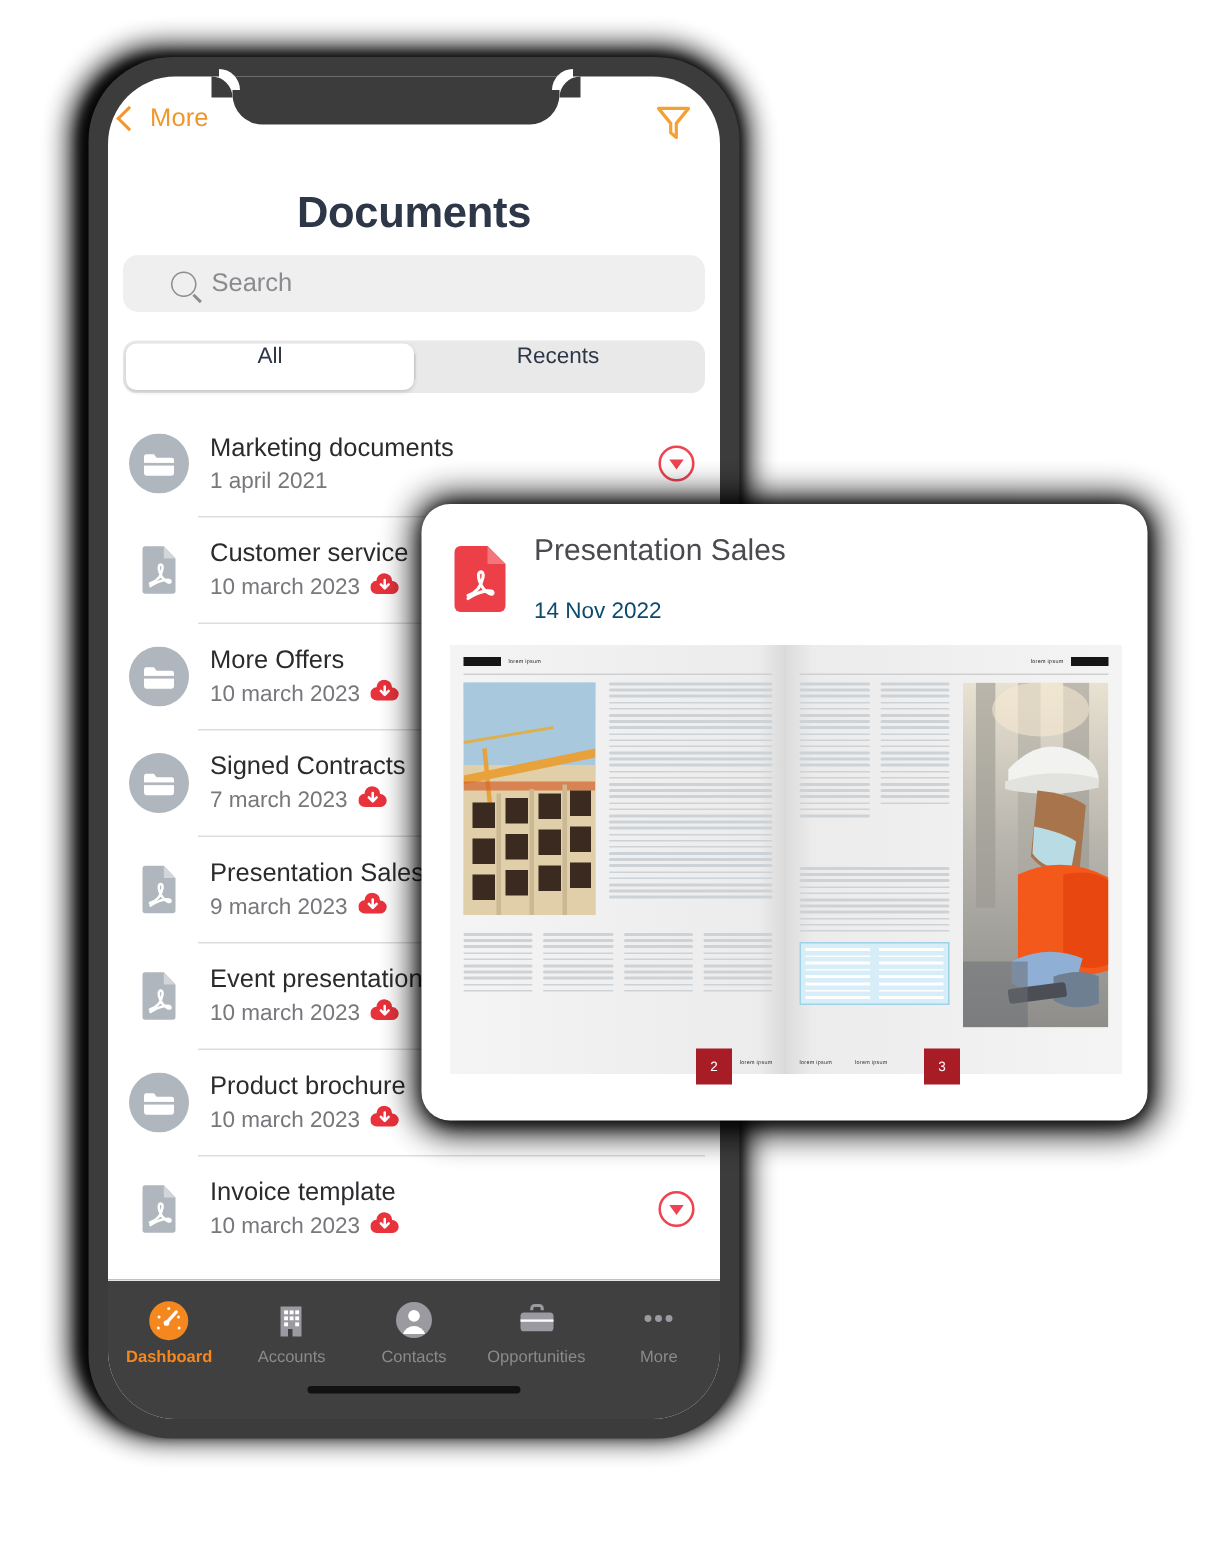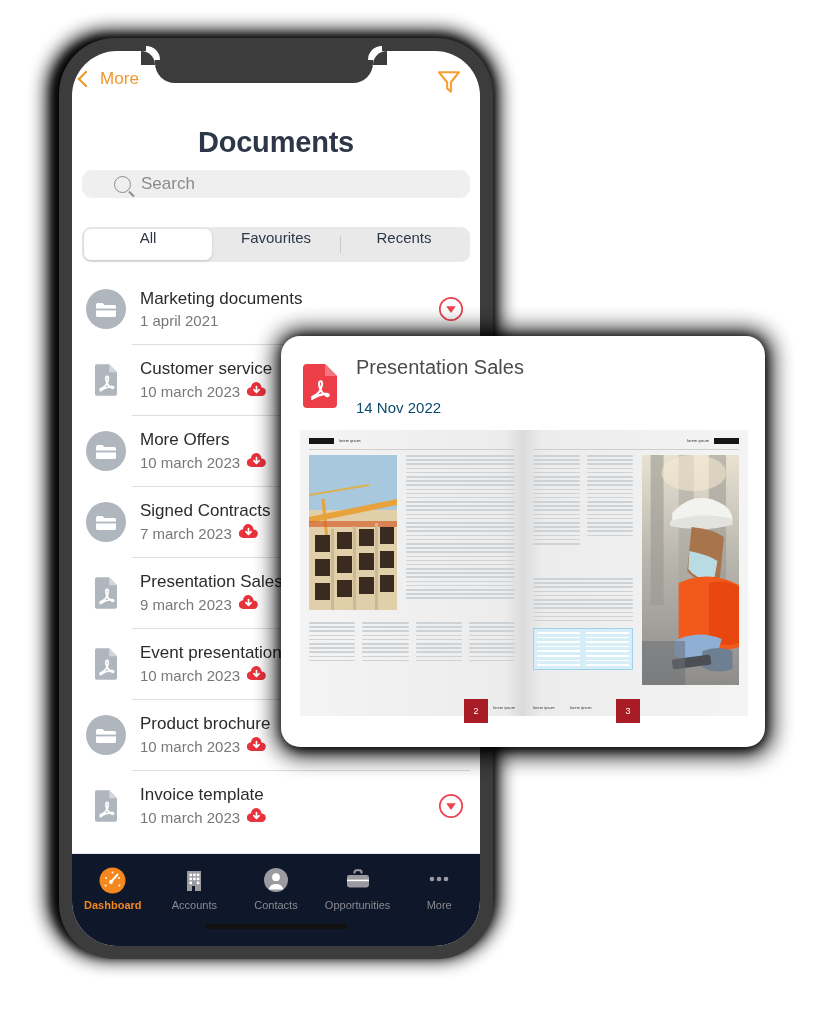--- a/index.html
+++ b/index.html
@@ -46,21 +46,21 @@
     border-left:2.4px solid #f0962c;border-bottom:2.4px solid #f0962c;
     transform:rotate(45deg);margin-right:8px;margin-left:2px;}
   .nav-filter{position:absolute;right:16px;top:15px;width:30px;height:30px;
     cursor:pointer;}
 
   
   .page-title{position:absolute;left:0;top:75px;width:408px;text-align:center;
     font-size:29px;font-weight:bold;color:#2d3748;letter-spacing:-.2px;}
 
   
-  .search{position:absolute;left:10px;top:119px;width:388px;height:28px;
+  .search{position:absolute;left:10px;top:119px;width:388px;height:38px;
     background:#efeff0;border-radius:10px;display:flex;align-items:center;
     box-sizing:border-box;padding-left:32px;cursor:text;}
   .search .mag{width:15px;height:15px;border:1.8px solid #8c8c91;
     border-radius:50%;position:relative;margin-right:10px;flex:none;}
   .search .mag::after{content:"";position:absolute;right:-5px;bottom:-3px;
     width:7px;height:1.8px;background:#8c8c91;transform:rotate(45deg);}
   .search-ph{color:#8a8a8f;font-size:17px;}
 
   
   .seg{position:absolute;left:10px;top:176px;width:388px;height:35px;
@@ -82,21 +82,21 @@
   .row-txt{flex:1;min-width:0;}
   .row-title{font-size:17px;color:#2b2b2e;white-space:nowrap;line-height:21px;}
   .row-sub{display:flex;align-items:center;margin-top:3px;}
   .row-date{font-size:15px;color:#77777c;white-space:nowrap;}
   .cloud{margin-left:7px;flex:none;}
   .row-action{position:absolute;right:16px;top:50%;transform:translateY(-50%);
     width:26px;height:26px;cursor:pointer;}
 
   
   .tabbar{position:absolute;left:0;bottom:0;width:408px;height:93px;
-    background:#0f172a;border-top:1px solid #e4e4e6;display:flex;
+    background:#404040;border-top:1px solid #e4e4e6;display:flex;
     align-items:flex-start;padding-top:12px;box-sizing:border-box;}
   .tab{flex:1;display:flex;flex-direction:column;align-items:center;
     cursor:pointer;}
   .tab-ic{height:28px;display:flex;align-items:center;justify-content:center;}
   .tab-lb{font-size:11px;color:#8a8a8f;margin-top:5px;}
   .tab.active .tab-lb{color:#f5871f;font-weight:bold;}
   .home-ind{position:absolute;left:50%;transform:translateX(-50%);bottom:17px;
     width:142px;height:5px;background:#111;border-radius:3px;}
 
   
@@ -158,23 +158,20 @@
 
   <div class="search">
     <span class="mag"></span>
     <span class="search-ph">Search</span>
   </div>
 
   <div class="seg">
     <div class="seg-item active">
       <span>All</span>
     </div>
-    <div class="seg-item">
-      <span>Favourites</span>
-    </div>
     <div class="seg-item sep">
       <span>Recents</span>
     </div>
   </div>
 
   <div class="list" id="doc-list">
       <div class="row">
         <span class="row-icon"><svg width="40" height="40" viewBox="0 0 40 40">
  <circle cx="20" cy="20" r="20" fill="#b0b6bd"></circle>
  <path d="M10 15.5 a1.6 1.6 0 0 1 1.6-1.6 h5 l1.8 2.2 h10 a1.6 1.6 0 0 1 1.6 1.6 v8.8 a1.6 1.6 0 0 1 -1.6 1.6 H11.6 A1.6 1.6 0 0 1 10 26.5 Z" fill="#fff"></path>

